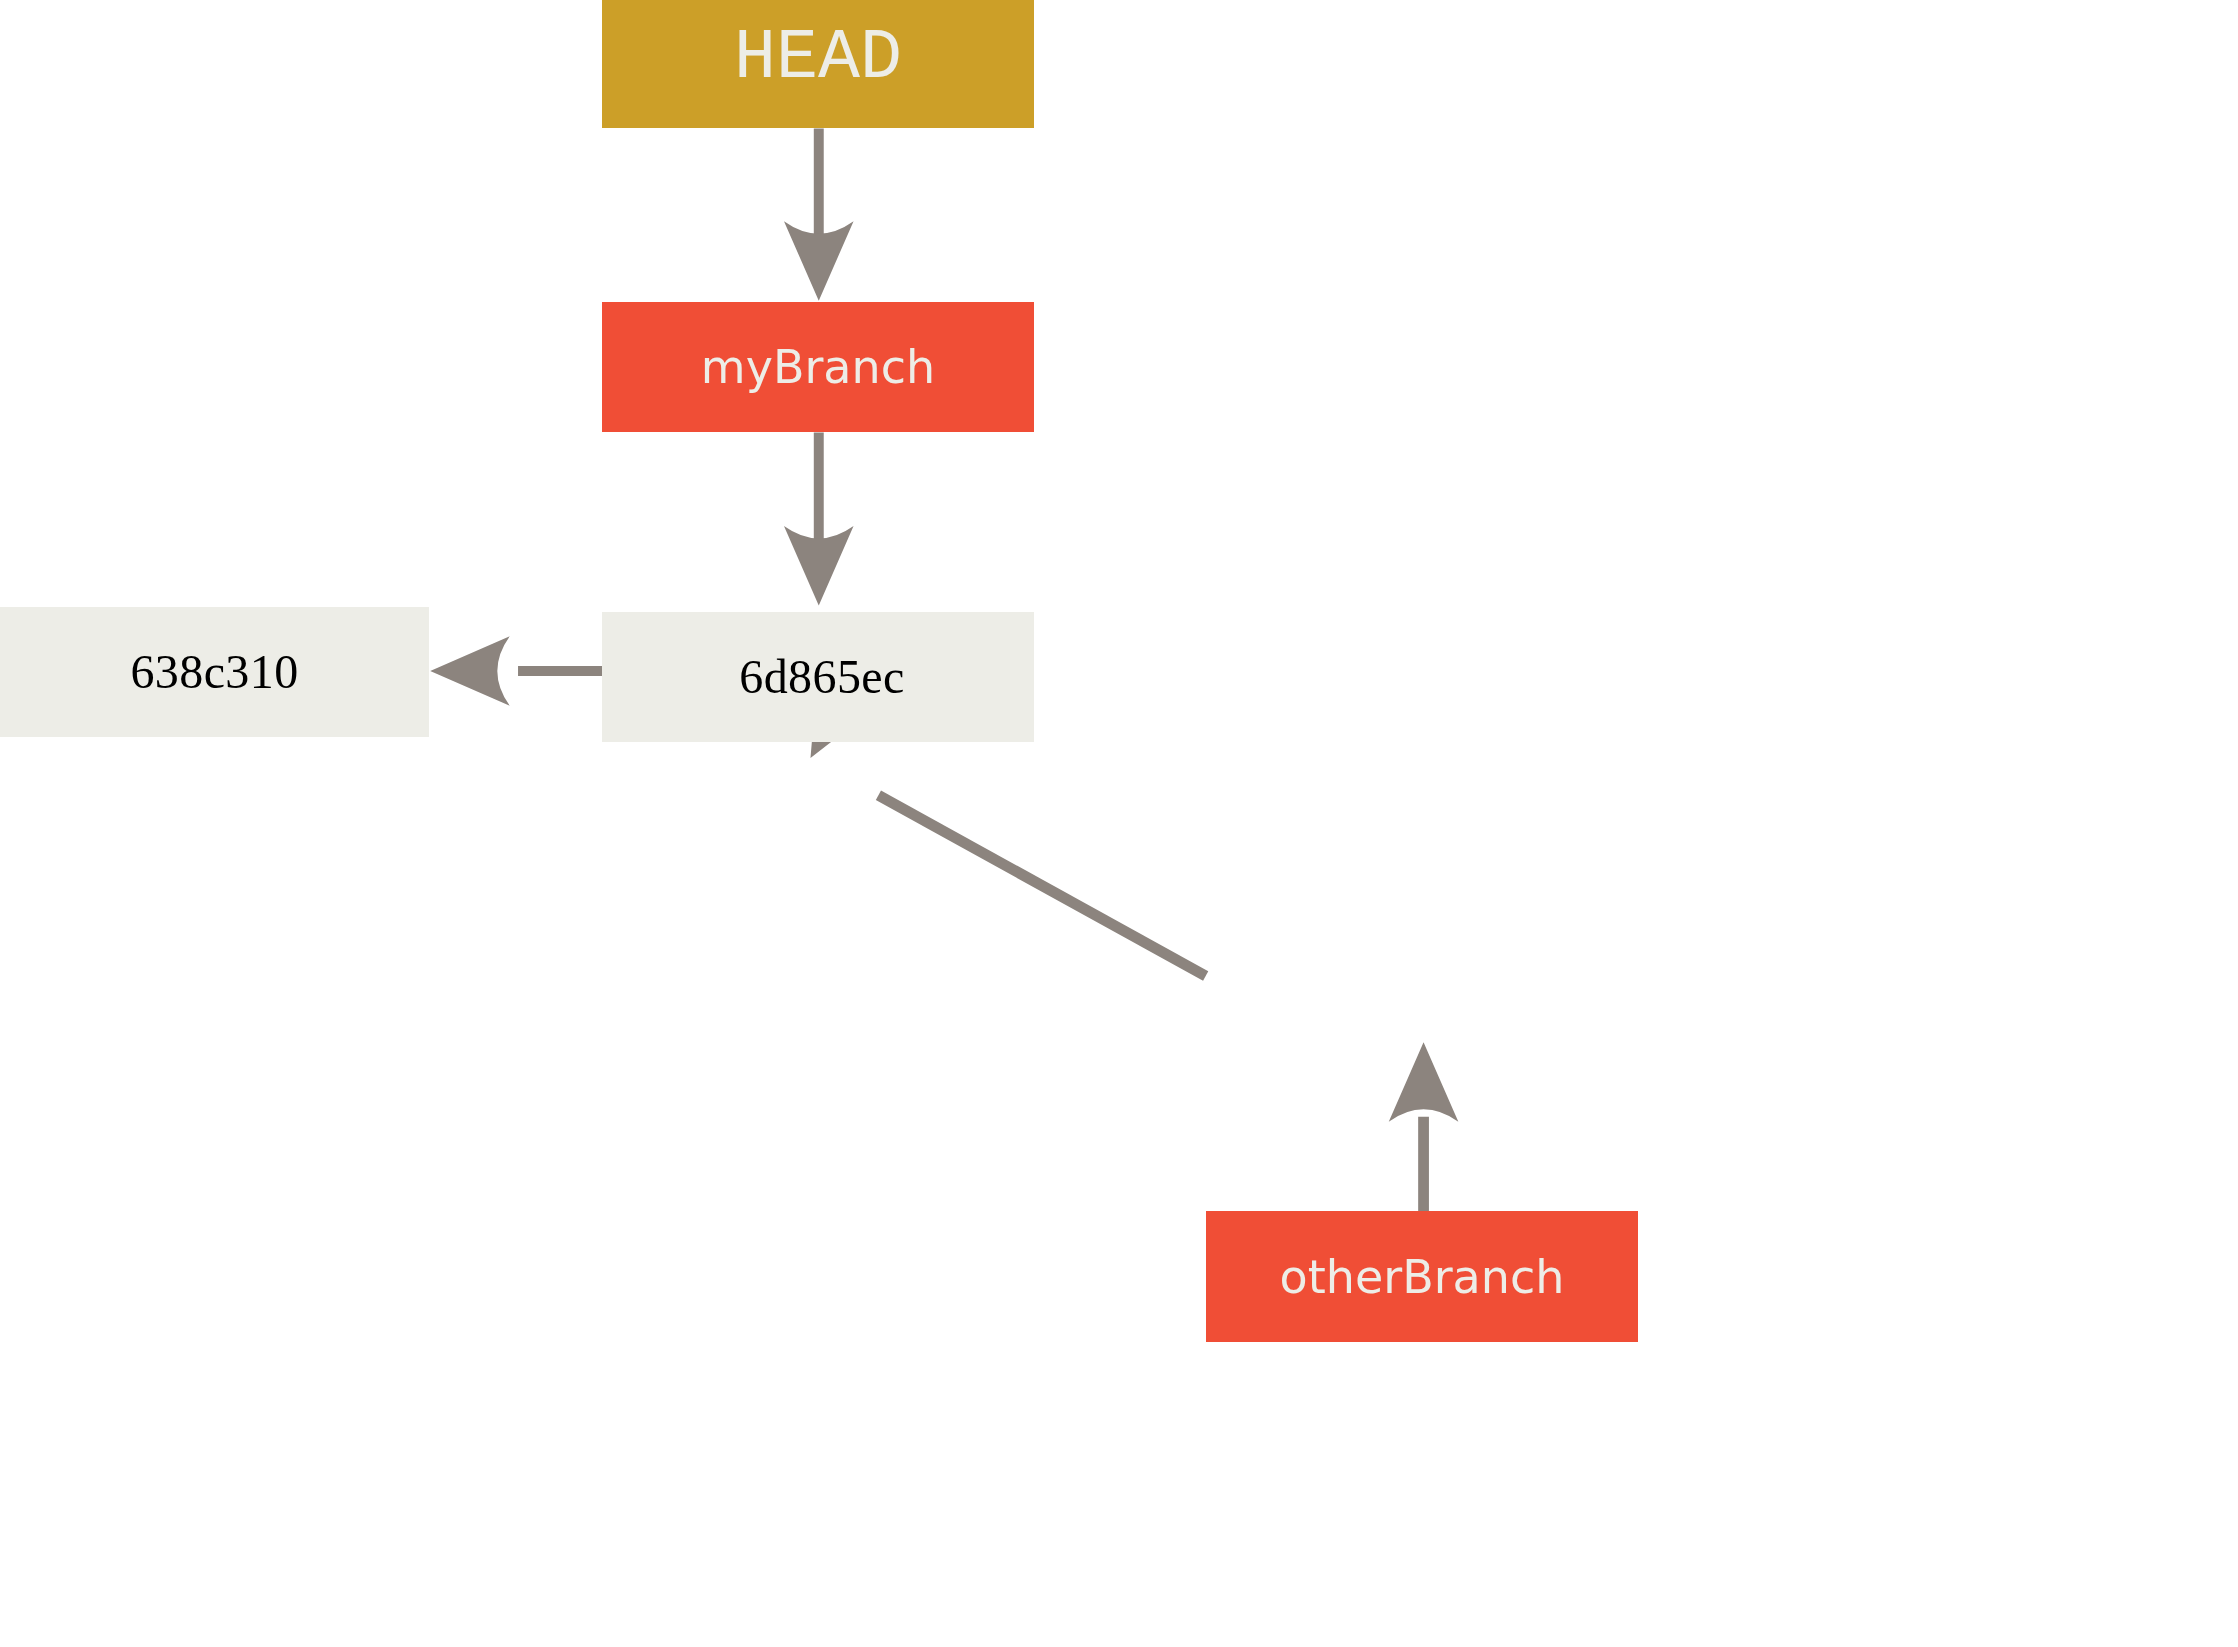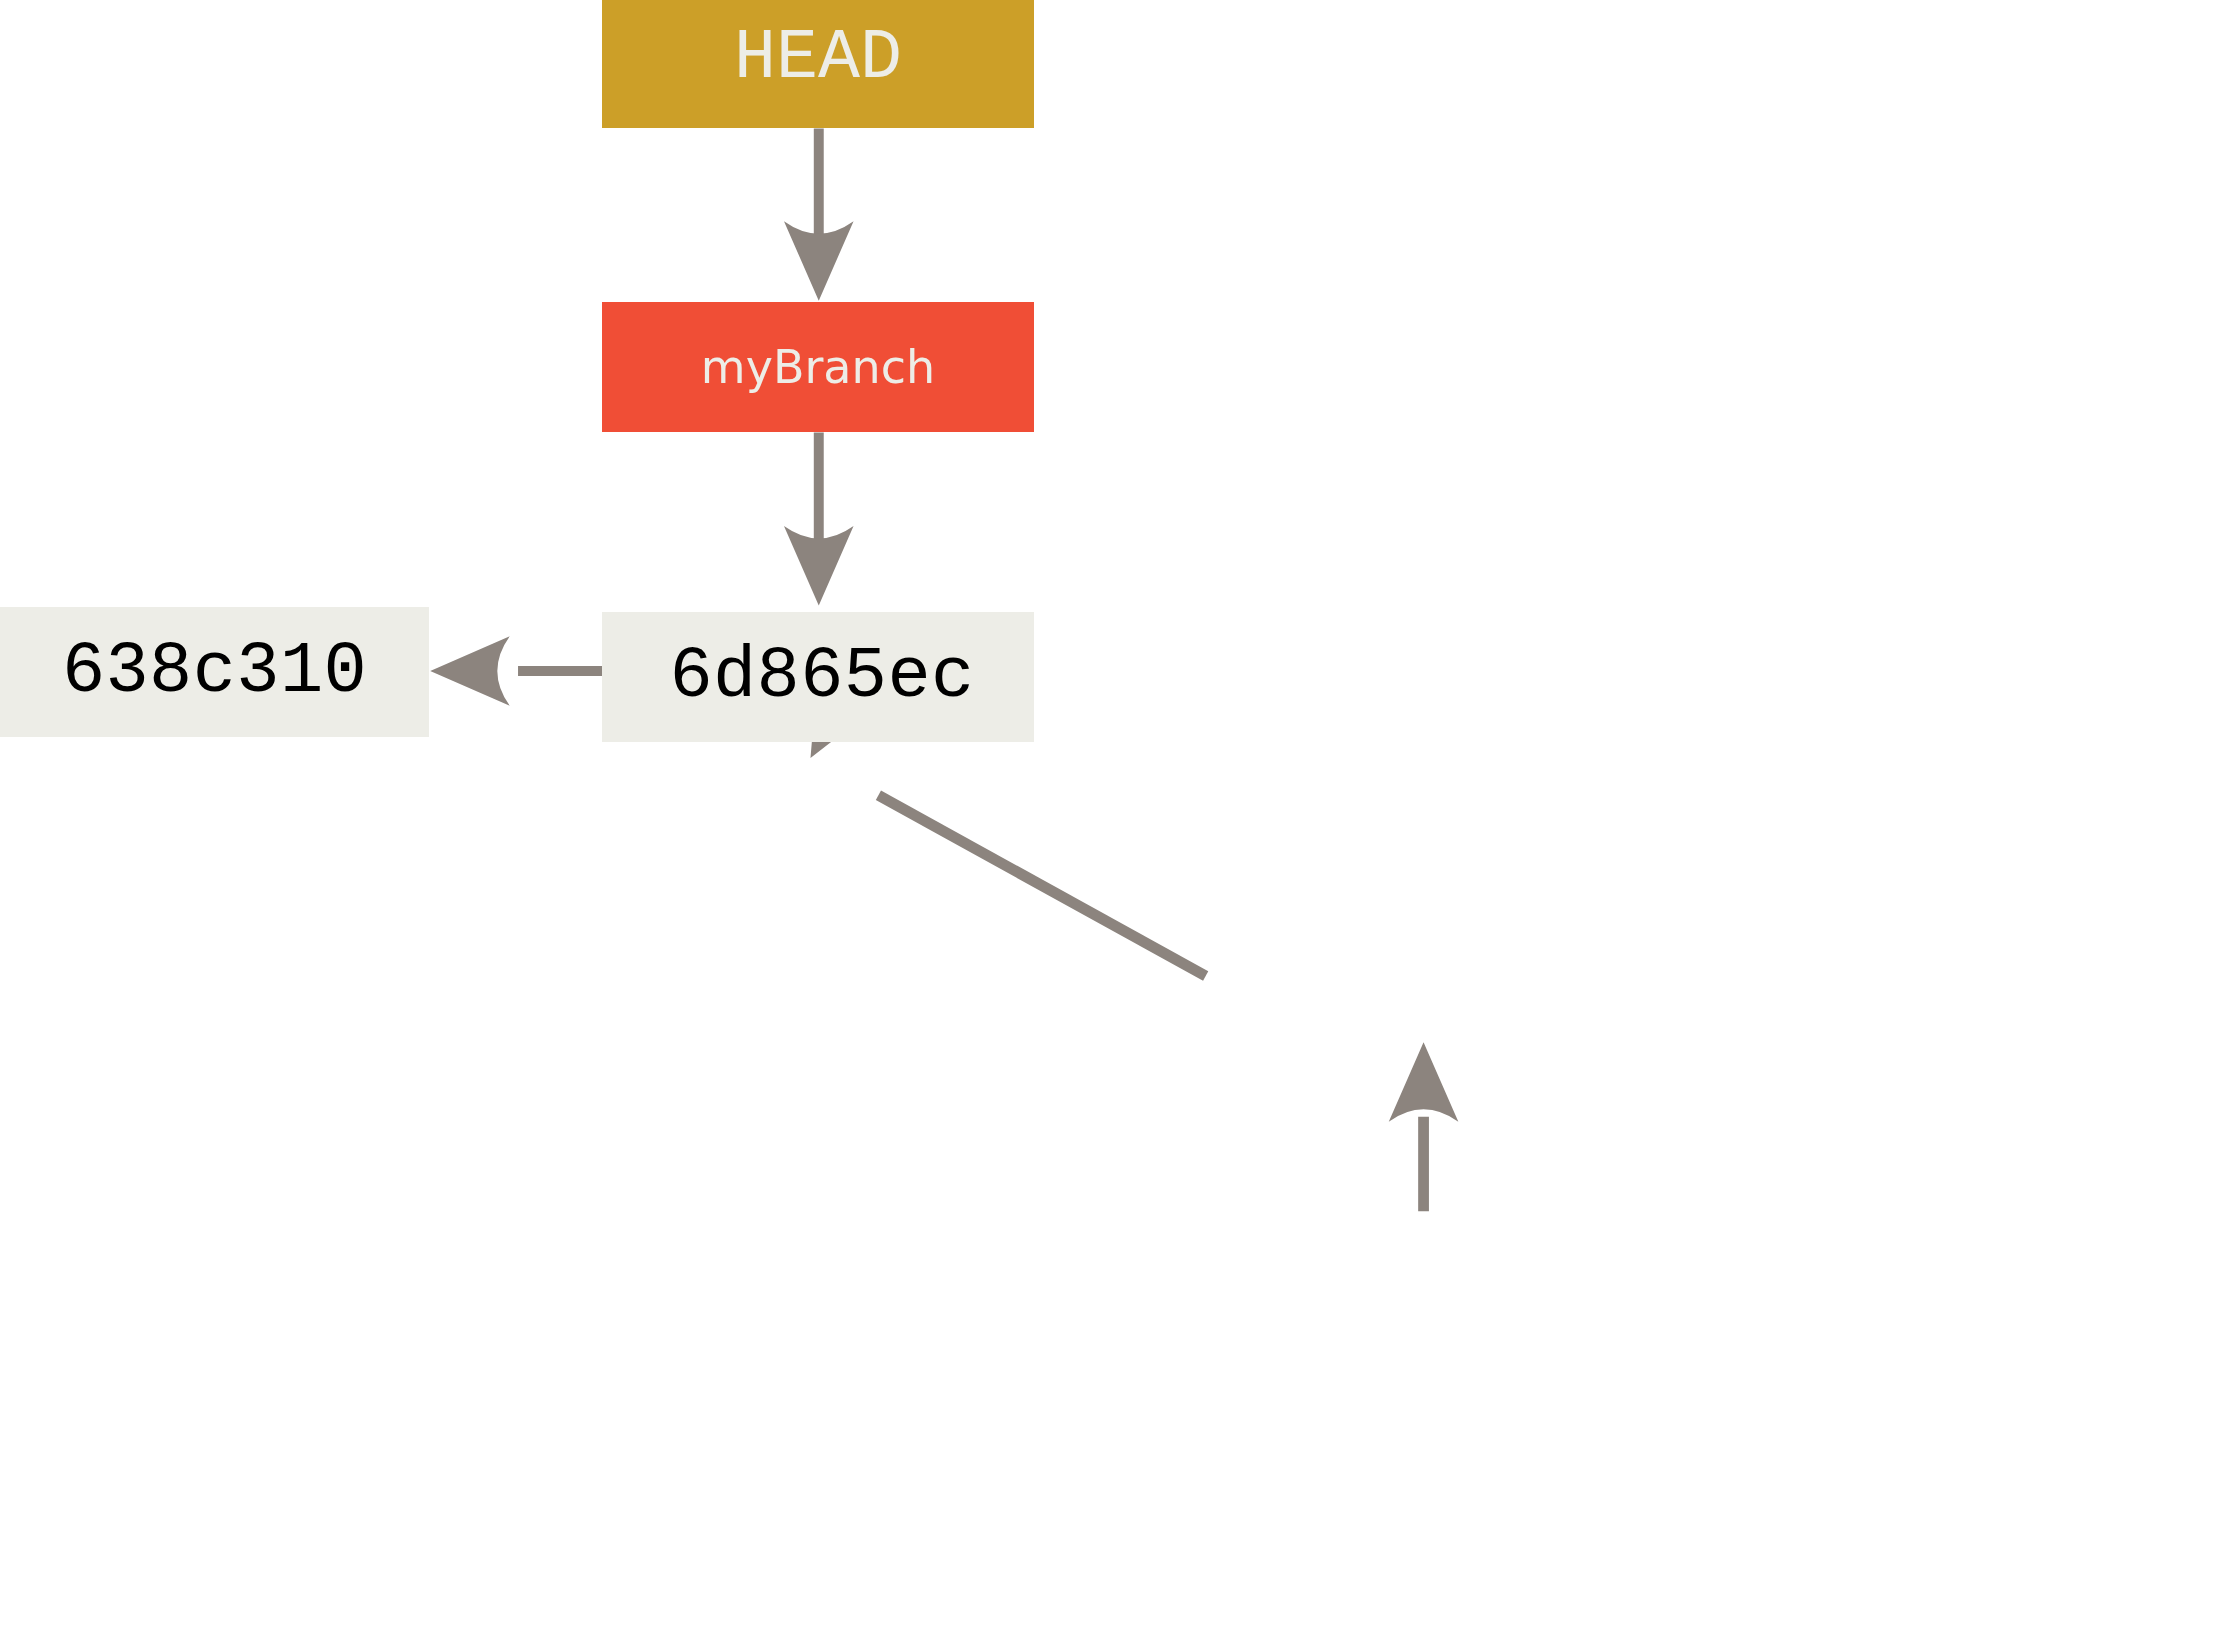--- a/index.html
+++ b/index.html
@@ -37,22 +37,22 @@
   }
   .node-label {
     display: block;
   }
   
   .node.commit {
     background: #EDEDE7;
   }
   .node.commit .node-label {
     color: #000000;
-    font-family: Liberation Mono, monospace;
-    font-size: 72px;
+    font-family: Liberation Serif, serif;
+    font-size: 48px;
     letter-spacing: 0.4px;
   }
   
   .node.branch {
     background: #F04E36;
   }
   .node.branch .node-label {
     color: #EDEDE7;
     font-family: "DejaVu Sans", "Liberation Sans", sans-serif;
     font-size: 46px;
@@ -134,15 +134,18 @@
 
   <div class="node commit" id="node-6d865ec">
     <span class="node-label">6d865ec</span>
   </div>
 
   <div class="node commit" id="node-638c310">
     <span class="node-label">638c310</span>
   </div>
 
 
+  <div class="node branch" id="node-otherbranch">
+    <span class="node-label">otherBranch</span>
+  </div>
 
 </div>
 
 
 </body></html>

